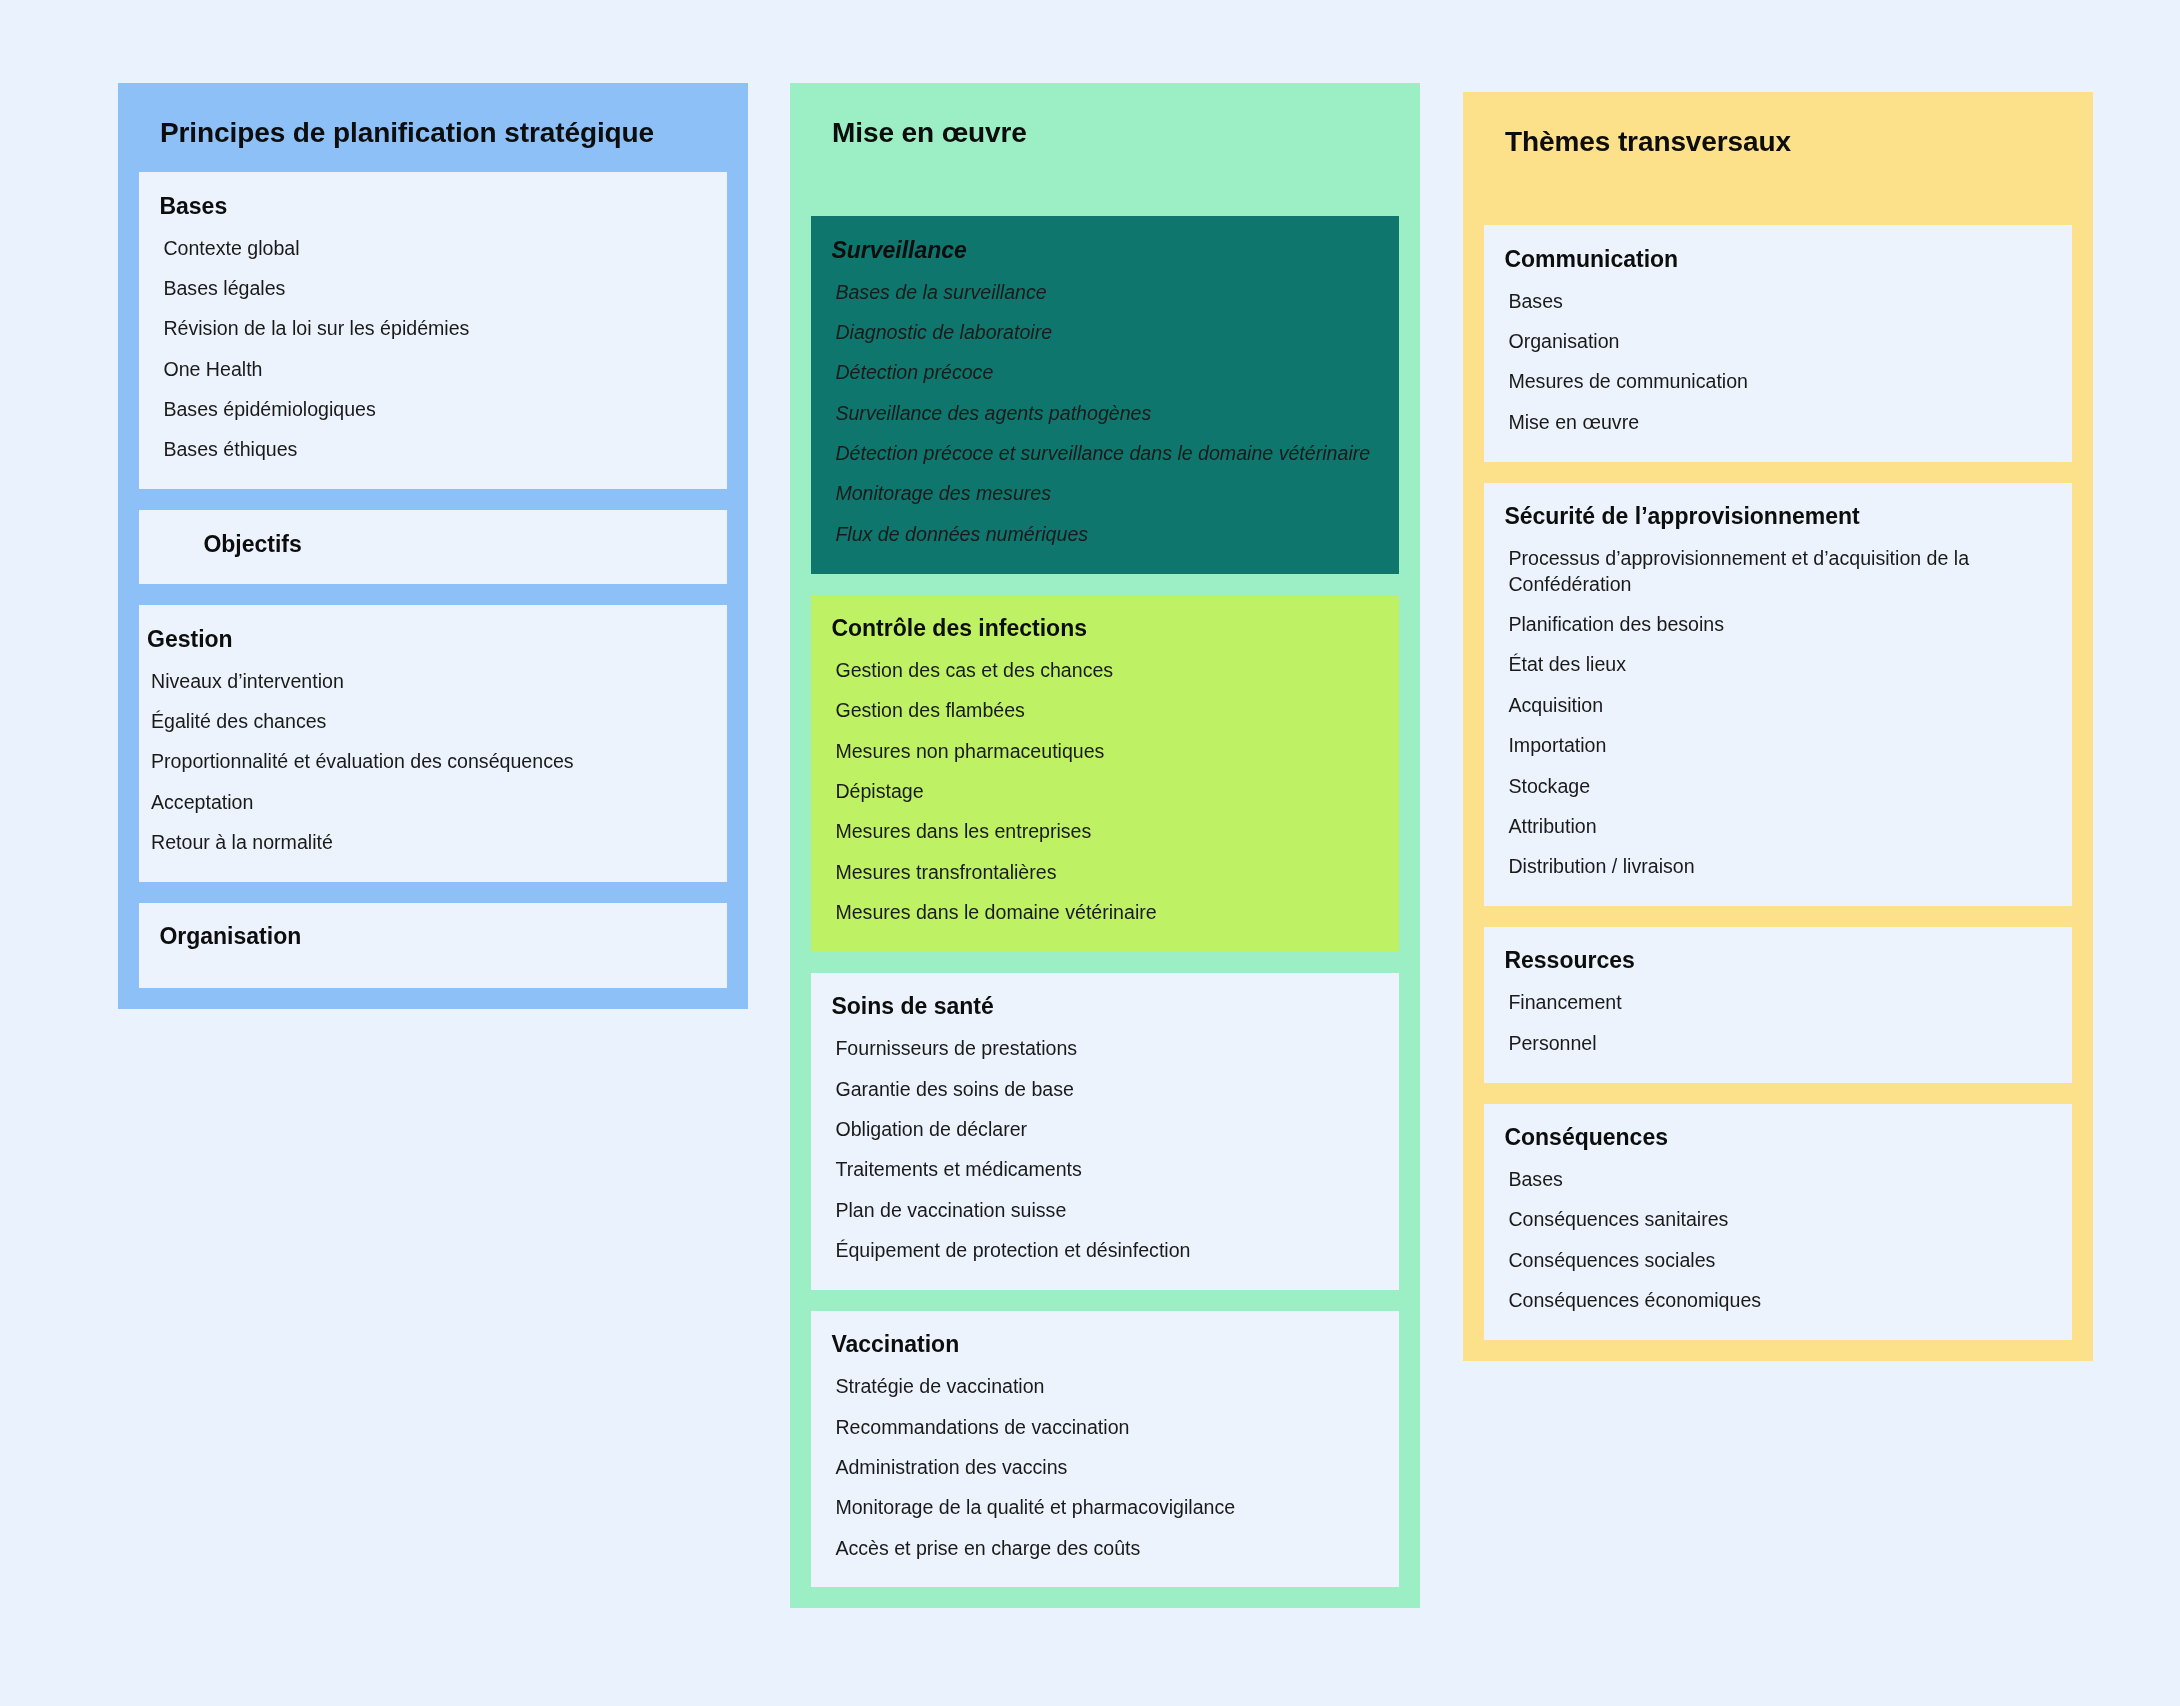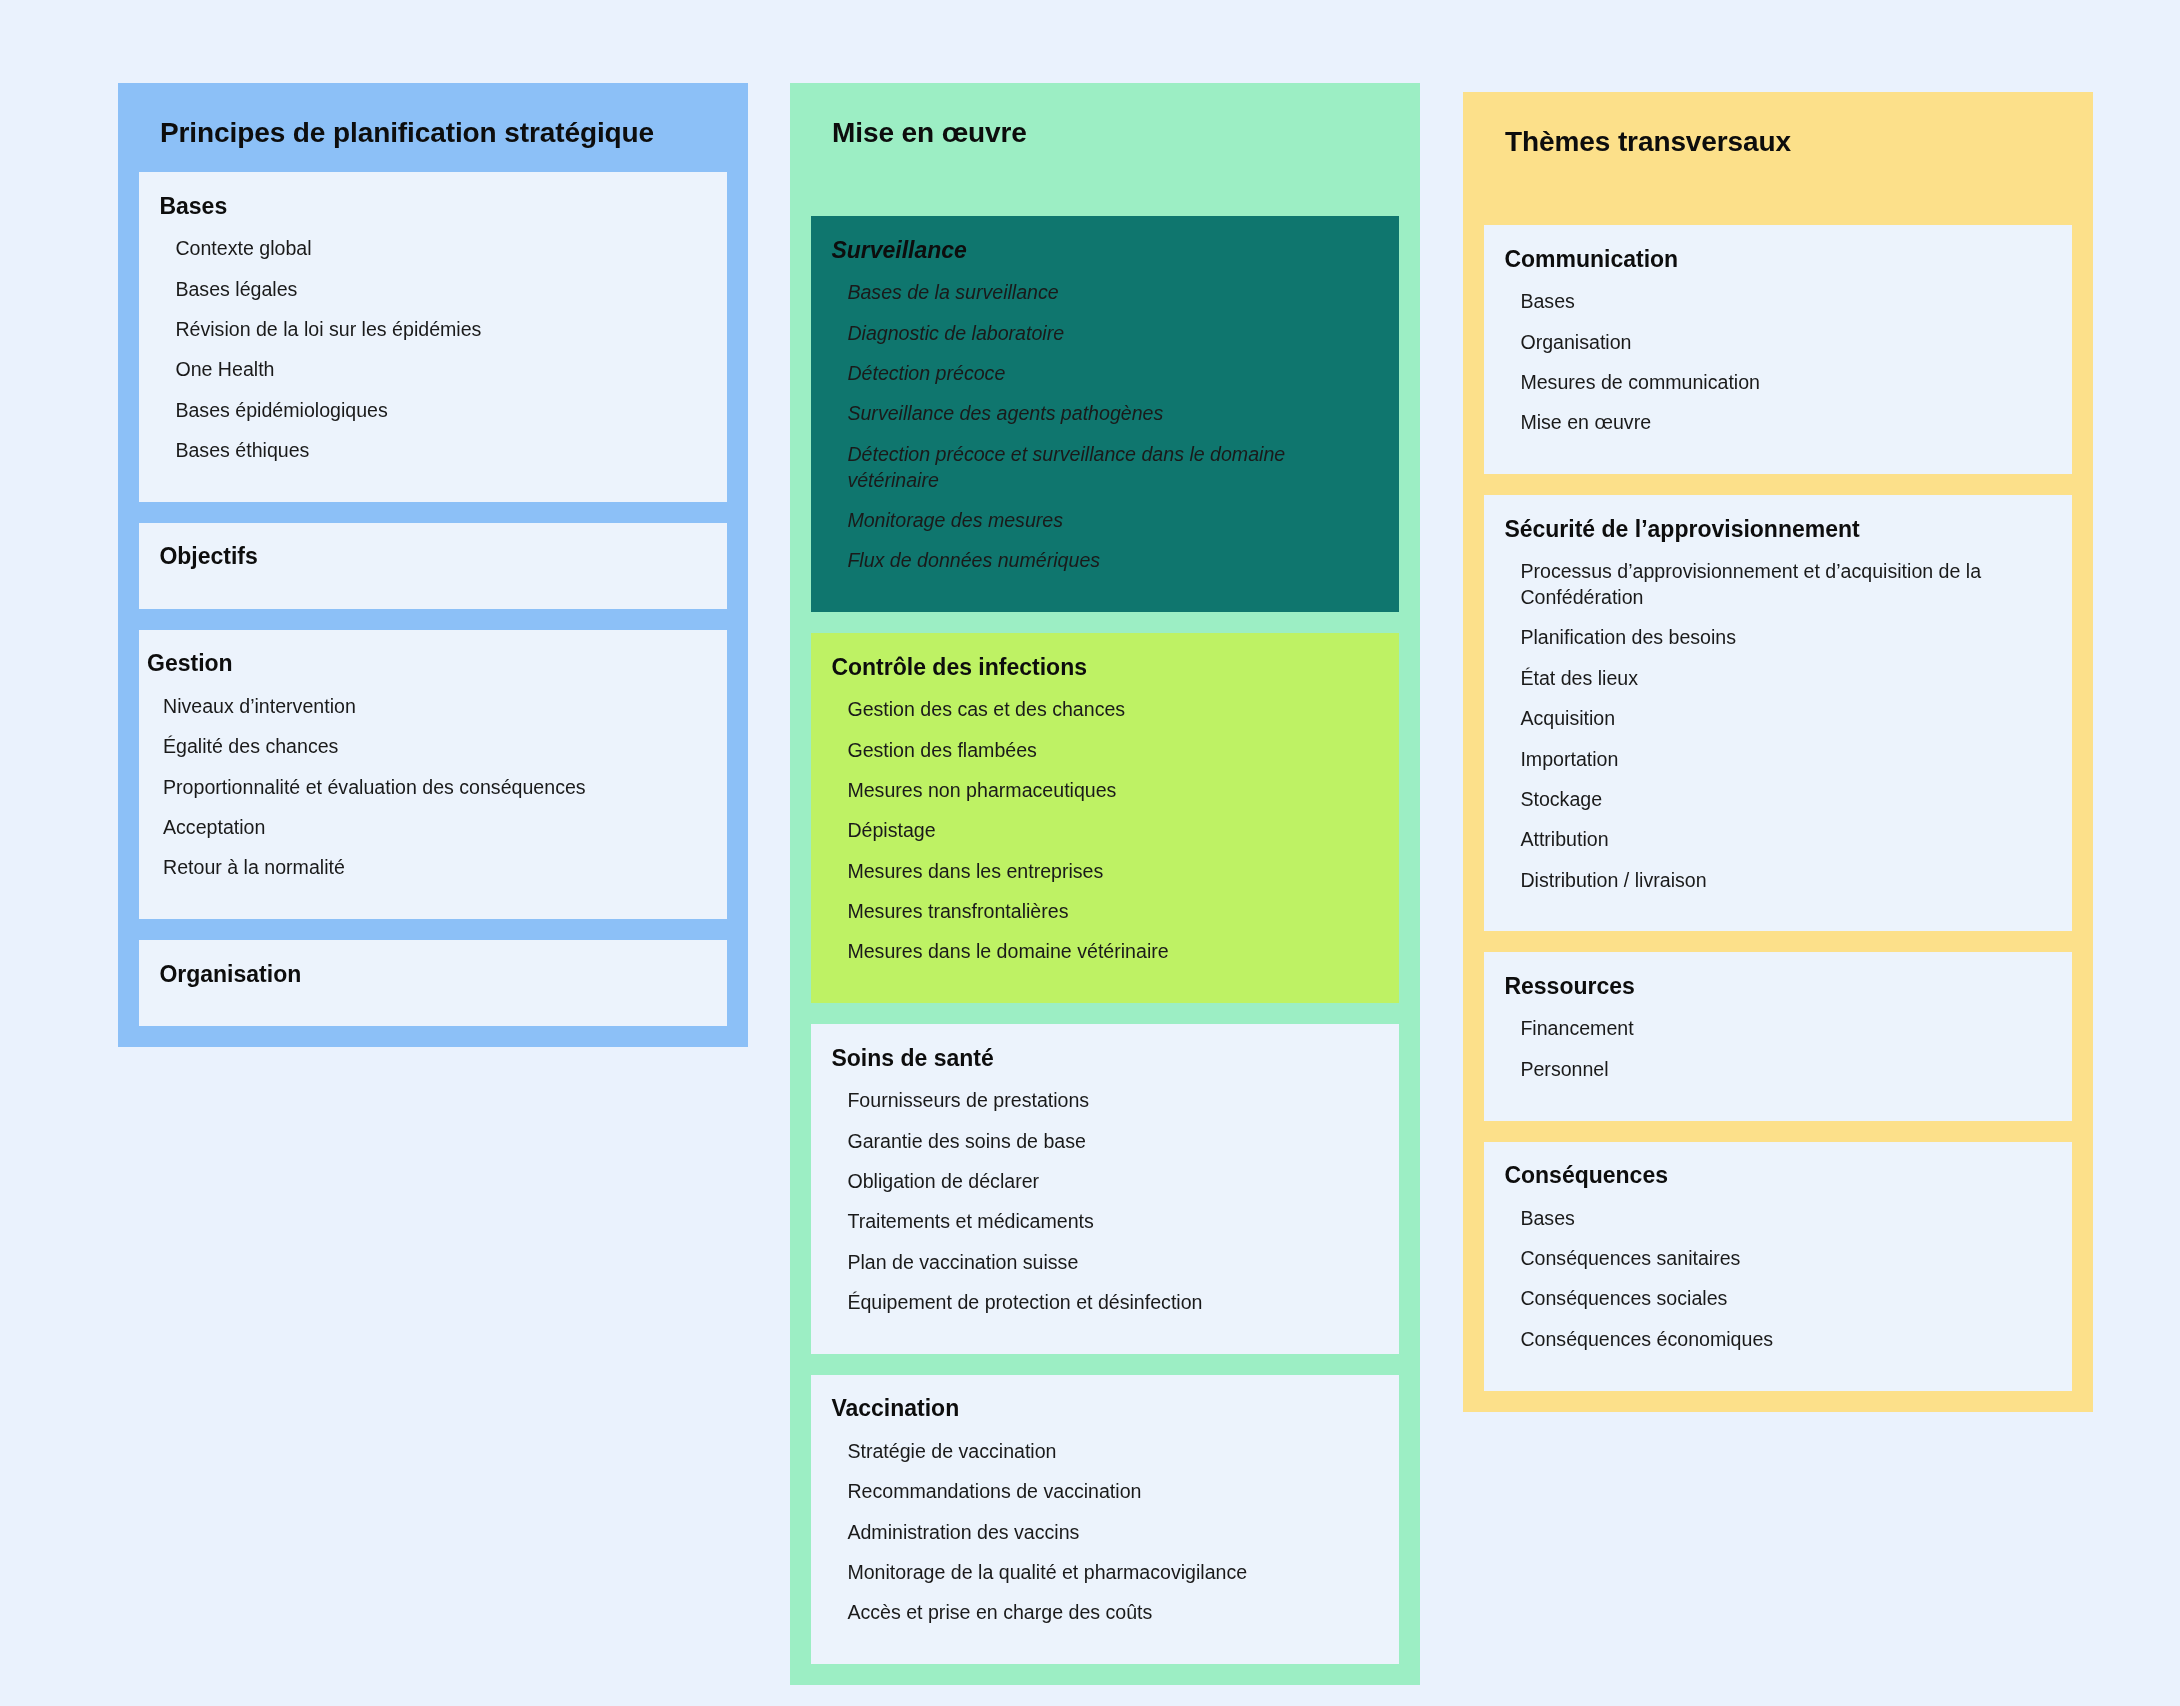--- a/index.html
+++ b/index.html
@@ -73,31 +73,31 @@
   .card:last-child { margin-bottom: 0; }
 
   .card-title {
     font-size: 23px;
     font-weight: bold;
     color: #0d0d0d;
     margin: 3.4px 0 15.3px 0;
     line-height: 1.2;
   }
 
-  .card.empty .card-title { margin-bottom: 1.7px; }
+  .card.empty .card-title { margin-bottom: 1.7px; margin-left: 44px; }
 
   .card-item {
     font-size: 19.6px;
     color: #1a1a1a;
     line-height: 1.32;
     margin: 0 0 14.5px 0;
   }
   .card-item:last-child { margin-bottom: 0; }
 
-  .item-list { margin: 16px; padding: 0; list-style: none; }
+  .item-list { margin: 4px; padding: 0; list-style: none; }
 </style>
 </head>
 <body style="background: rgb(234, 242, 253);">
 
 <div class="canvas">
 
   <section class="column col-strategy" style="background: rgb(140, 192, 247);">
     <h2 class="column-title">Principes de planification stratégique</h2>
     <div class="cards">
         <div class="card" style="background: rgb(236, 243, 252);">

